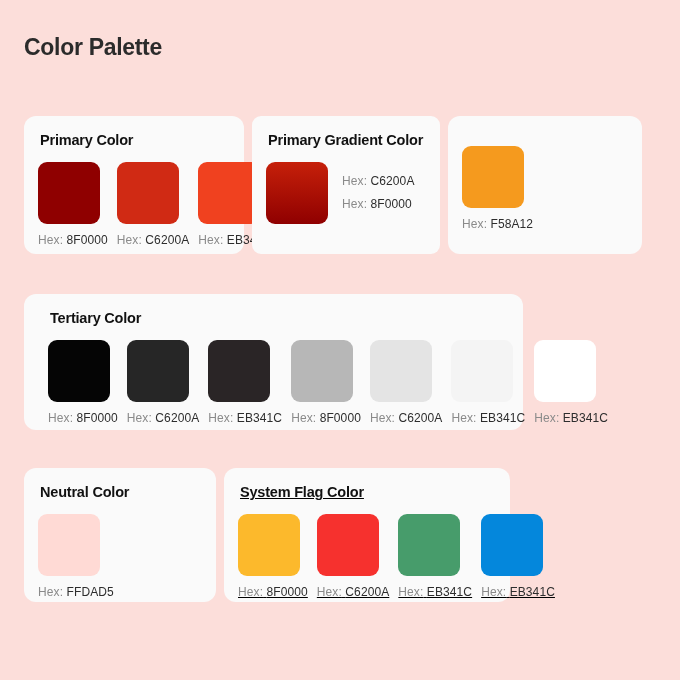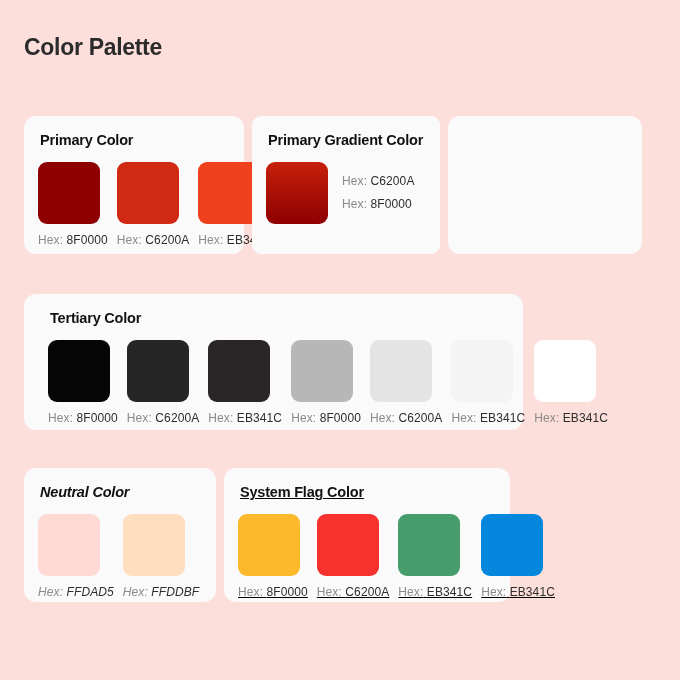--- a/index.html
+++ b/index.html
@@ -114,21 +114,20 @@
     padding-left: 24px;
   }
   #card-tertiary .swatch-cell { margin-right: 9px; }
 
   
   #card-neutral {
     left: 24px;
     top: 468px;
     width: 192px;
     height: 134px;
-    font-style: italic;
   }
   #card-neutral .swatch-cell { margin-right: 9px; justify-content: flex-end; }
 
   #card-system {
     left: 224px;
     top: 468px;
     width: 286px;
     height: 134px;
   }
   #card-system .swatch-cell { margin-right: 9px; }
@@ -165,20 +164,26 @@
         <div class="swatch" id="gradient-swatch" style="background: linear-gradient(rgb(198, 32, 10) 0%, rgb(143, 0, 0) 100%);"></div>
       </div>
       <div class="gradient-hex-list">
         <div class="hex-label"><span class="hex-key">Hex:</span> <span>C6200A</span></div>
         <div class="hex-label"><span class="hex-key">Hex:</span> <span>8F0000</span></div>
       </div>
     </div>
   </div>
 
   <div class="card" id="card-secondary" style="background: rgb(250, 250, 250);">
+    <div class="swatch-row">
+      <div class="swatch-cell">
+        <div class="swatch" style="background: rgb(245, 154, 30);"></div>
+        <div class="hex-label"><span class="hex-key">Hex:</span> <span>F58A12</span></div>
+      </div>
+    </div>
   </div>
 
   <div class="card" id="card-tertiary" style="background: rgb(250, 250, 250);">
     <div class="card-title">Tertiary Color</div>
     <div class="swatch-row">
       <div class="swatch-cell">
         <div class="swatch" style="background: rgb(5, 5, 5);"></div>
         <div class="hex-label"><span class="hex-key">Hex:</span> <span>8F0000</span></div>
       </div>
       <div class="swatch-cell">
@@ -208,24 +213,20 @@
     </div>
   </div>
 
   <div class="card" id="card-neutral" style="background: rgb(250, 250, 250);">
     <div class="card-title">Neutral Color</div>
     <div class="swatch-row">
       <div class="swatch-cell">
         <div class="swatch" style="background: rgb(255, 218, 213);"></div>
         <div class="hex-label"><span class="hex-key">Hex:</span> <span>FFDAD5</span></div>
       </div>
-      <div class="swatch-cell">
-        <div class="swatch" style="background: rgb(255, 221, 191);"></div>
-        <div class="hex-label"><span class="hex-key">Hex:</span> <span>FFDDBF</span></div>
-      </div>
     </div>
   </div>
 
   <div class="card" id="card-system" style="background: rgb(250, 250, 250); text-decoration: underline;">
     <div class="card-title">System Flag Color</div>
     <div class="swatch-row">
       <div class="swatch-cell">
         <div class="swatch" style="background: rgb(252, 185, 44);"></div>
         <div class="hex-label"><span class="hex-key">Hex:</span> <span>8F0000</span></div>
       </div>

